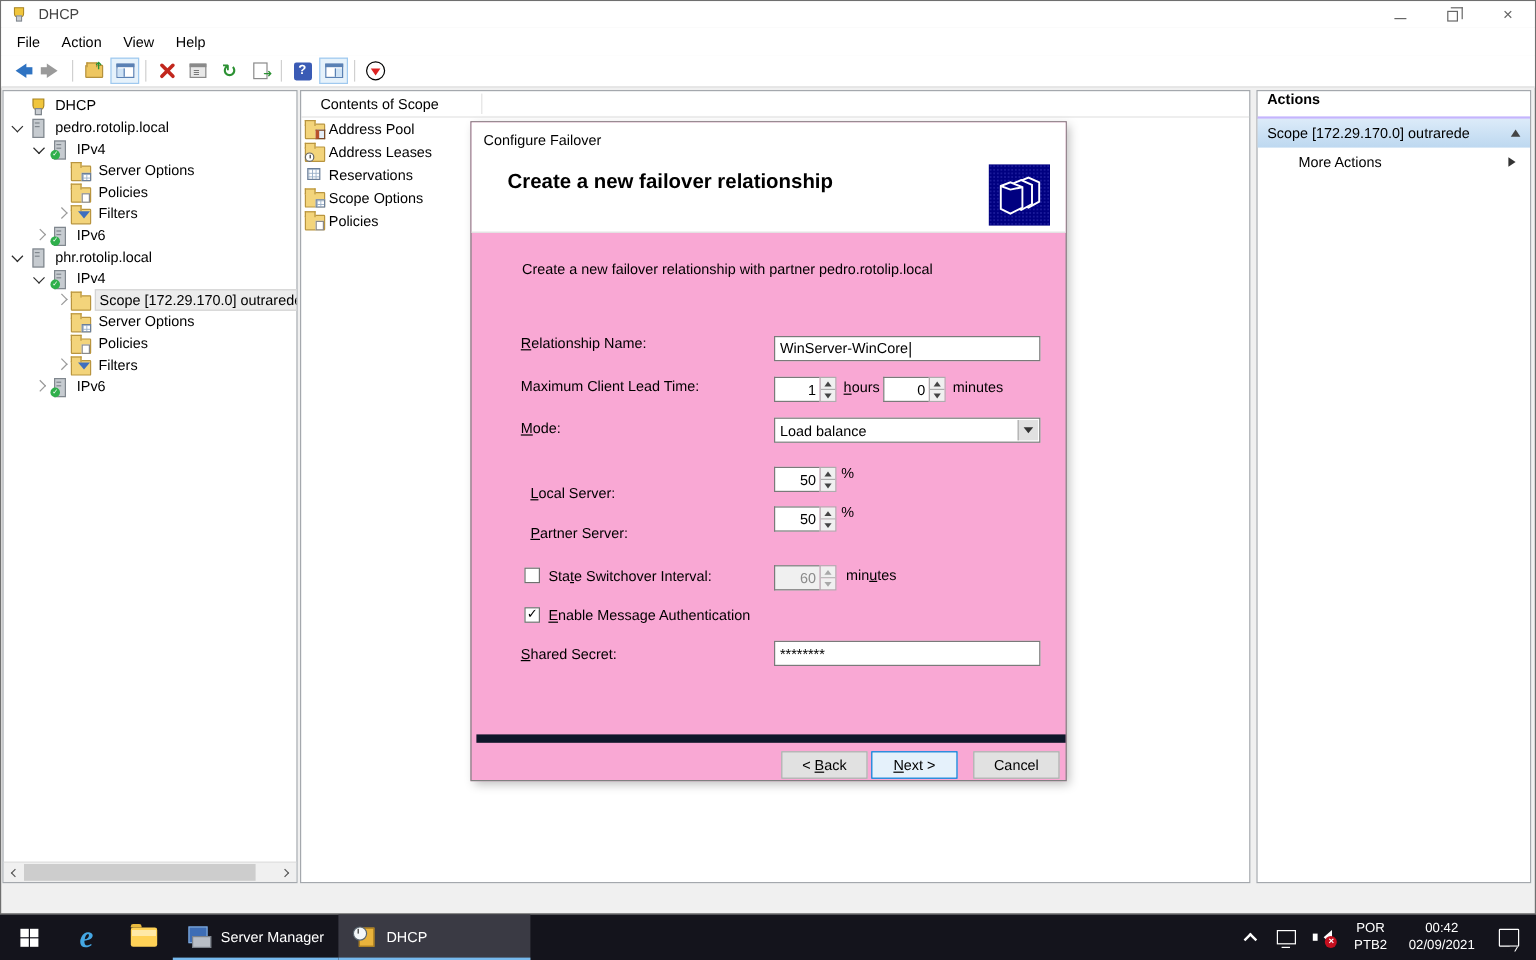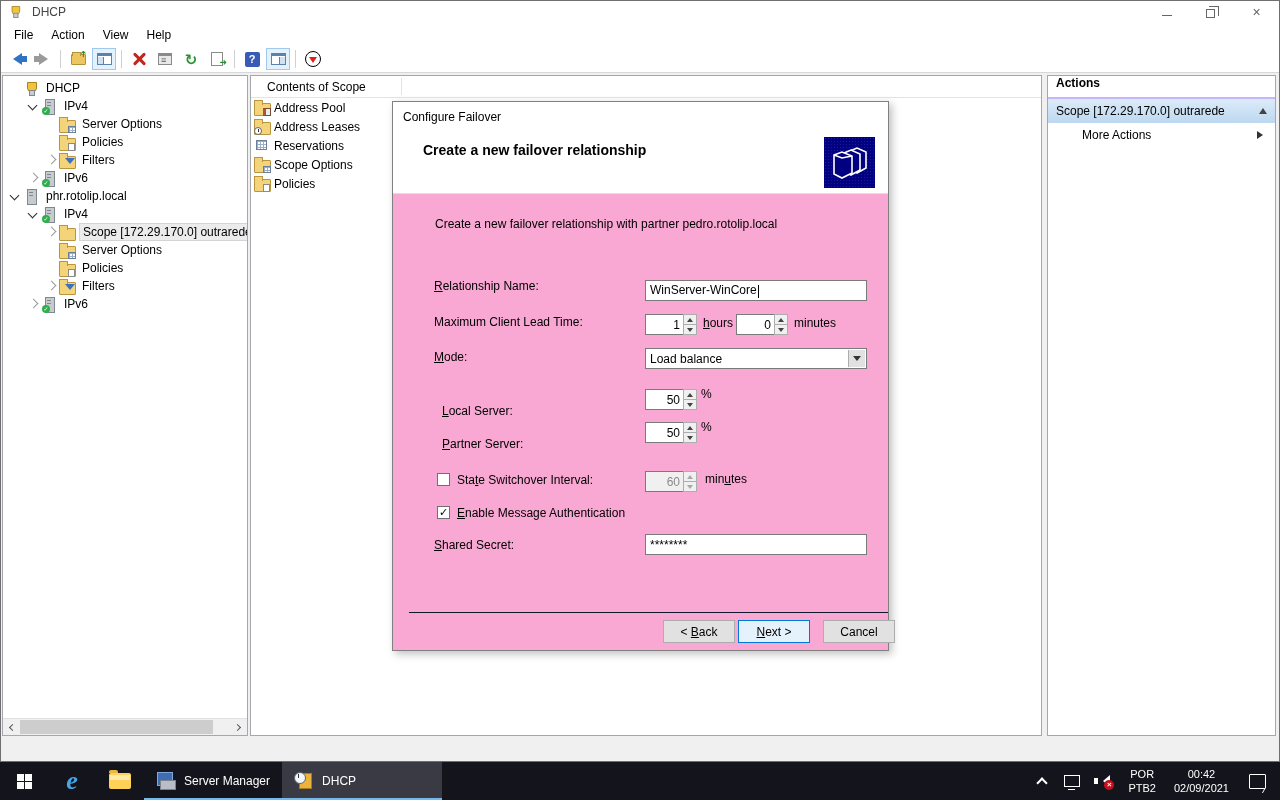--- a/index.html
+++ b/index.html
@@ -103,21 +103,21 @@
   .hs-left { left:0; } .hs-right { right:0; }
   .hs-chev { width:5px; height:5px; border-right:1.5px solid #555; border-bottom:1.5px solid #555; }
   .hs-left .hs-chev { transform:rotate(135deg); margin-left:2px; }
   .hs-right .hs-chev { transform:rotate(-45deg); margin-right:2px; }
   .hs-thumb { position:absolute; left:17px; top:1px; width:193px; height:14px; background:#cdcdcd; }
 
   
   .dialog { position:absolute; left:391px; top:100px; width:497px; height:550px; background:#f9a8d4; border:1px solid #808080; box-shadow:3px 3px 8px rgba(0,0,0,.25); }
   .dlg-head { position:absolute; left:0; top:0; right:0; height:92px; background:#fff; border-bottom:1px solid #dfdfdf; }
   .dlg-title { position:absolute; left:10px; top:8px; }
-  .dlg-heading { position:absolute; left:30px; top:40px; font-weight:bold; font-size:14px;text-align:right; }
+  .dlg-heading { position:absolute; left:30px; top:40px; font-weight:bold; font-size:17px;text-align:right; }
   .dlg-art { position:absolute; right:13px; top:35px; width:51px; height:51px; background:#000080; background-image:radial-gradient(#1a1a99 1px,transparent 1px); background-size:3px 3px; display:flex; align-items:center; justify-content:center; }
   .dlg-art svg { width:44px; height:40px; }
   .dlg-intro { position:absolute; left:42px; top:115px; }
 
   .flabel { position:absolute; left:41px; white-space:nowrap; }
   .inner-label { left:49px;margin-top:14px; }
   .txt { position:absolute; left:252px; width:222px; height:21px; background:#fff; border:1px solid #7a7a7a; display:flex; align-items:center; padding:0 4px; overflow:hidden; }
   .caret::after { content:""; display:inline-block; width:1px; height:13px; background:#000; margin-left:1px; vertical-align:middle; }
   .spinbox { position:absolute; height:21px; display:flex; }
   .spin-field { width:38px; height:21px; background:#fff; border:1px solid #7a7a7a; border-right:none; display:flex; align-items:center; justify-content:flex-end; padding-right:3px; }
@@ -133,21 +133,21 @@
 
   .combo { position:absolute; left:252px; width:222px; height:21px; background:#fff; border:1px solid #7a7a7a; display:flex; align-items:center; padding-left:4px; }
   .combo-btn { position:absolute; right:1px; top:1px; bottom:1px; width:17px; background:#e1e1e1; border-left:1px solid #adadad; display:flex; align-items:center; justify-content:center; }
   .combo-tri { width:0; height:0; border:4px solid transparent; border-top:5px solid #333; margin-bottom:-4px; }
 
   .groupbox { position:absolute; left:41px; top:277px; width:444px; height:74px; border:1px solid #bcbcbc; }
   .group-legend { position:absolute; left:8px; top:-8px; background:#f0f0f0; padding:0 4px; }
 
   .chk { position:absolute; width:13px; height:13px; background:#fff; border:1px solid #707070; font-size:11px; line-height:11px; text-align:center; font-weight:bold; }
 
-  .dlg-btnbar { position:absolute; left:16px; right:0; bottom:0; height:38px; border-top:1px solid #0f172a; }
+  .dlg-btnbar { position:absolute; left:4px; right:0; bottom:0; height:38px; border-top:7px solid #0f172a; }
   .btn { position:absolute; top:7px; width:72px; height:23px; background:#e1e1e1; border:1px solid #adadad; display:flex; align-items:center; justify-content:center; }
   .btn.default { background:#e5f1fb; border:1px solid #0078d7; }
 
   
   .taskbar { position:absolute; left:0; top:762px; width:1280px; height:38px; background:#14141c; display:flex; align-items:stretch; color:#fff; }
   .tb-item { width:48px; display:flex; align-items:center; justify-content:center; position:relative; }
   .tb-app { display:flex; align-items:center; gap:8px; padding:0 12px; position:relative; }
   .tb-app .underline { position:absolute; left:0; right:0; bottom:0; height:2px; background:#76b9ed; }
   .tb-app.active { background:#3a3a44; }
   .start-logo { width:15px; height:15px; display:grid; grid-template-columns:7px 7px; grid-template-rows:7px 7px; gap:1px; }
@@ -247,20 +247,25 @@
         </div>
     </div>
 
     <div class="panel tree-panel">
       <div class="tree">
         <div class="trow" style="--lv:0">
           <span class="chev"></span>
           <span class="ico ico-trophy"></span>
           <span class="tlabel">DHCP</span>
         </div>
+        <div class="trow" style="--lv:0">
+          <span class="chev exp"></span>
+          <span class="ico ico-server"></span>
+          <span class="tlabel">pedro.rotolip.local</span>
+        </div>
         <div class="trow" style="--lv:1">
           <span class="chev exp"></span>
           <span class="ico ico-server">
               <i class="ok">✓</i>
             </span>
           <span class="tlabel">IPv4</span>
         </div>
         <div class="trow" style="--lv:2">
           <span class="chev"></span>
           <span class="ico ico-folder">

